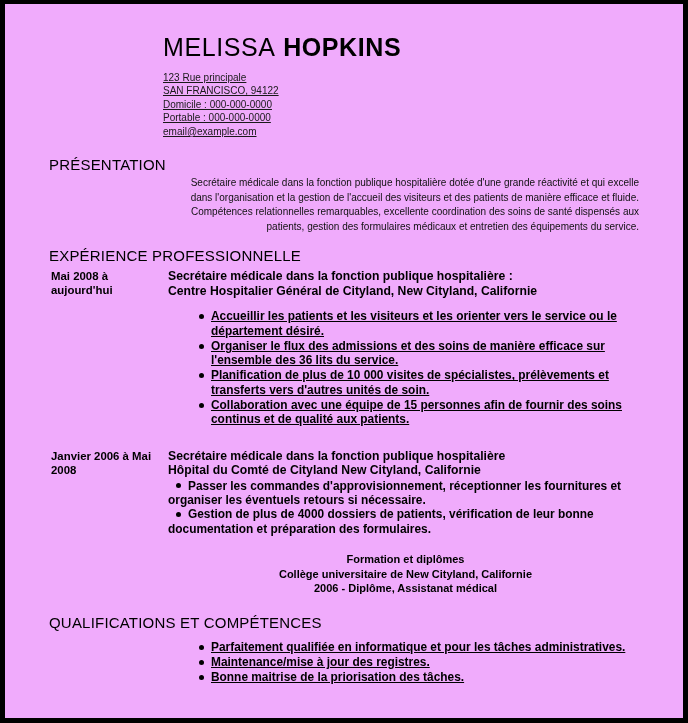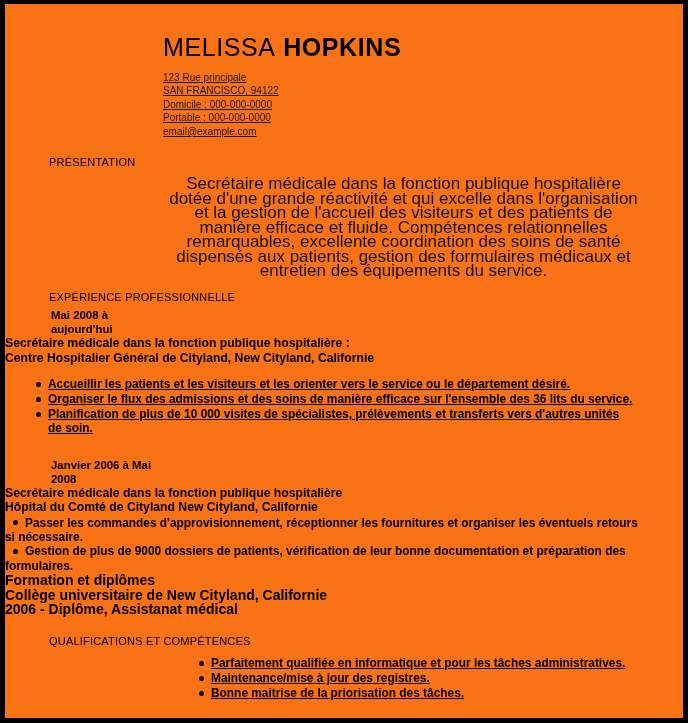--- a/index.html
+++ b/index.html
@@ -9,21 +9,21 @@
   }
   body {
     font-family: "Liberation Sans", sans-serif;
     color: #000000;
   }
   .page {
     position: relative;
     width: 688px;
     height: 723px;
     box-sizing: border-box;
-    background: #f97316;
+    background: #f0abfc;
     border-left: 5px solid #000000;
     border-top: 4px solid #000000;
     border-right: 5px solid #000000;
     border-bottom: 5px solid #000000;
     overflow: hidden;
   }
   .inner {
     position: relative;
     width: 100%;
     height: 100%;
@@ -54,49 +54,48 @@
     line-height: 13.6px;
     color: #1a1a1a;
     text-decoration: underline;
   }
   .contact div {
     white-space: nowrap;
   }
 
   
   .section-title {
-    font-size: 11px;
+    font-size: 15px;
     letter-spacing: 0.2px;
     color: #000;
     margin-left: 44px;
     font-weight: normal;
   }
 
   
   .section {
     margin-top: 14px;
   }
   .body-col {
     margin-left: 163px;
     margin-right: 44px;
   }
   .summary {
-    font-size: 17px;
+    font-size: 10px;
     line-height: 14.4px;
     color: #111;
-    margin-top: 9px;
-    text-align: center;
+    margin-top: 3px;
+    text-align: right;
   }
 
   
   .job {
     display: flex;
     align-items: flex-start;
     margin-top: 6px;
-    flex-direction: column;
   }
   .job-dates {
     width: 117px;
     min-width: 117px;
     margin-left: 46px;
     font-size: 11.4px;
     line-height: 14px;
     font-weight: bold;
     color: #000;
   }
@@ -160,25 +159,26 @@
     border-radius: 50%;
     background: #000;
     margin-left: 8px;
     margin-right: 7px;
     vertical-align: middle;
     position: relative;
     top: -1px;
   }
 
   .education {
-    margin-top: 0;
-    font-size: 14px;
+    margin-top: 16px;
+    font-size: 11px;
     line-height: 14.6px;
     font-weight: bold;
     color: #000;
+    text-align: center;
   }
 
   .skills-section {
     margin-top: 18px;
   }
   ul.skills {
     margin-top: 9px;
   }
 </style>
 </head>
@@ -213,32 +213,33 @@
 
     <div class="job" style="margin-top:5px;">
       <div class="job-dates">Mai 2008 à aujourd'hui</div>
       <div class="job-body">
         <div class="job-title">Secrétaire médicale dans la fonction publique hospitalière :</div>
         <div class="job-company">Centre Hospitalier Général de Cityland, New Cityland, Californie</div>
         <ul class="bullets">
           <li>Accueillir les patients et les visiteurs et les orienter vers le service ou le département désiré.</li>
           <li>Organiser le flux des admissions et des soins de manière efficace sur l'ensemble des 36 lits du service.</li>
           <li>Planification de plus de 10 000 visites de spécialistes, prélèvements et transferts vers d'autres unités de soin.</li>
+          <li>Collaboration avec une équipe de 15 personnes afin de fournir des soins continus et de qualité aux patients.</li>
         </ul>
       </div>
     </div>
 
     <div class="job" style="margin-top:15px;">
       <div class="job-dates">Janvier 2006 à Mai 2008</div>
       <div class="job-body">
         <div class="job-title">Secrétaire médicale dans la fonction publique hospitalière</div>
         <div class="job-company">Hôpital du Comté de Cityland New Cityland, Californie</div>
         <ul class="bullets-flush">
           <li><span class="dot"></span><span>Passer les commandes d'approvisionnement, réceptionner les fournitures et organiser les éventuels retours si nécessaire.</span></li>
-          <li><span class="dot"></span><span>Gestion de plus de 9000 dossiers de patients, vérification de leur bonne documentation et préparation des formulaires.</span></li>
+          <li><span class="dot"></span><span>Gestion de plus de 4000 dossiers de patients, vérification de leur bonne documentation et préparation des formulaires.</span></li>
         </ul>
 
         <div class="education">
           <div>Formation et diplômes</div>
           <div>Collège universitaire de New Cityland, Californie</div>
           <div>2006 - Diplôme, Assistanat médical</div>
         </div>
       </div>
     </div>
   </div>

